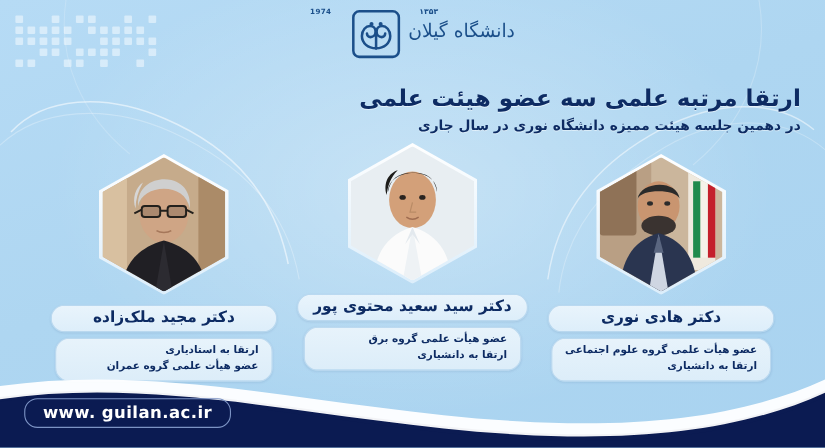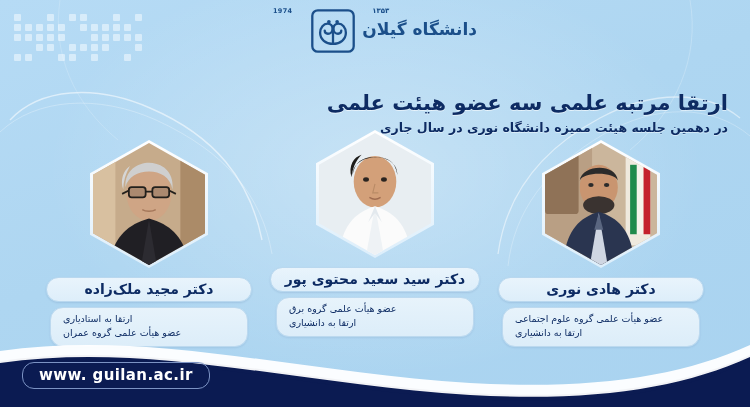--- a/index.html
+++ b/index.html
@@ -46,25 +46,25 @@
   .logo-mark{
     width:46px;height:46px;flex:0 0 auto;position:relative;
   }
   .logo-fa{
     color:#1b4f8a;text-align:left;line-height:1.1;direction:rtl;
     font-family:"DejaVu Sans","Liberation Sans",sans-serif;
   }
   .logo-fa .year-fa{
     display:block;font-size:7px;font-weight:700;margin-bottom:4px;margin-left:10px;text-align:left;
   }
-  .logo-fa .name-fa{display:block;font-size:17px;font-weight:700;white-space:nowrap;}
+  .logo-fa .name-fa{display:block;font-size:17px;font-weight:400;white-space:nowrap;}
 
   
   .title-block{
-    position:absolute;top:90px;right:22px;text-align:right;direction:rtl;
+    position:absolute;top:76px;right:22px;text-align:right;direction:rtl;
   }
   .main-title{
     font-size:21px;font-weight:800;color:#0d2b63;
     letter-spacing:.2px;line-height:1.25;white-space:nowrap;
     text-shadow:0 1px 0 rgba(255,255,255,.55);
   }
   .sub-title{
     margin-top:4px;font-size:12.5px;font-weight:700;color:#0d2b63;
     line-height:1.3;white-space:nowrap;
     text-shadow:0 1px 0 rgba(255,255,255,.45);
@@ -103,22 +103,22 @@
     background:linear-gradient(180deg,#e9f4fc,#ddeefa);
     color:#0d2b63;font-weight:800;font-size:14px;
     text-align:center;white-space:nowrap;
     box-shadow:0 1px 2px rgba(13,43,99,.10);
   }
   .desc-pill{
     margin-top:5px;min-width:172px;max-width:204px;
     padding:4px 12px 5px;
     border:1px solid #bcd9ef;border-radius:13px;
     background:linear-gradient(180deg,#e7f3fb,#dcedf9);
-    color:#0d2b63;font-weight:400;font-size:9.5px;line-height:1.5;
-    text-align:left;
+    color:#0d2b63;font-weight:700;font-size:9.5px;line-height:1.5;
+    text-align:right;
     box-shadow:0 1px 2px rgba(13,43,99,.08);
   }
   .desc-pill .l{display:block;white-space:nowrap;}
 
   
   .footer{position:absolute;left:0;right:0;bottom:0;height:72px;}
   .footer svg{display:block;width:750px;height:72px;}
   .url-pill{
     position:absolute;left:22px;bottom:18px;
     padding:3px 16px 4px;border:1px solid #7c93c4;border-radius:12px;

